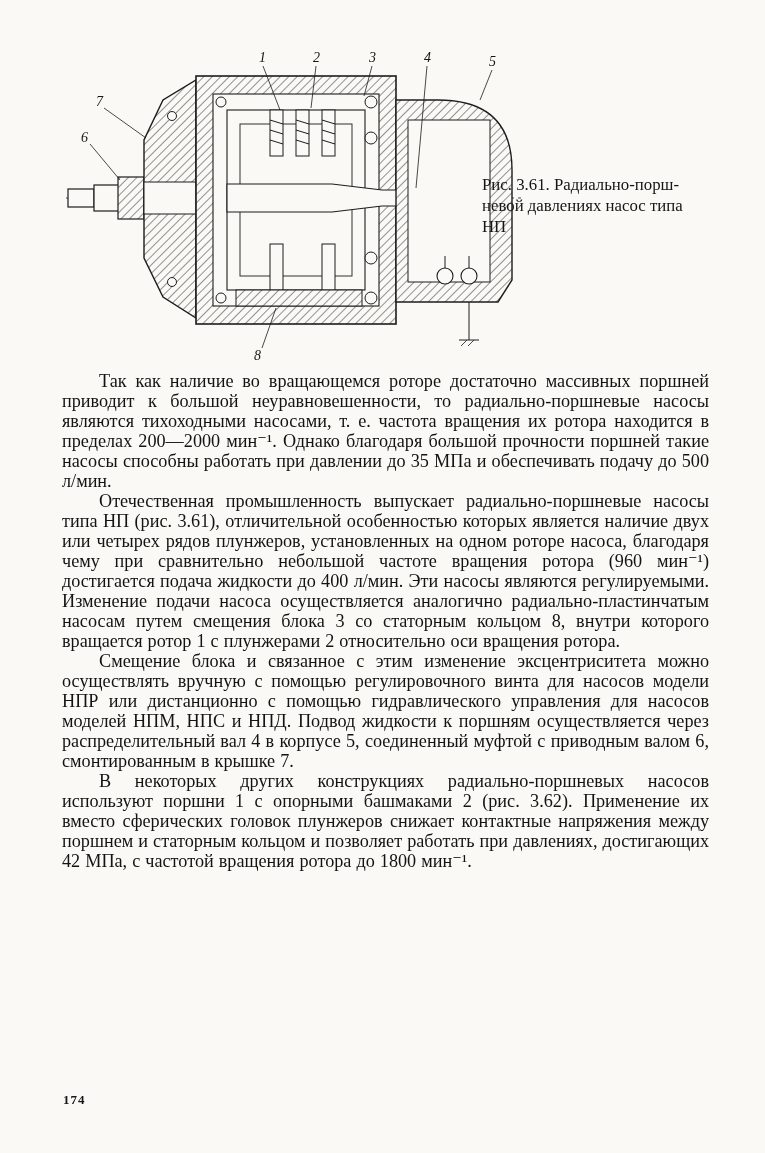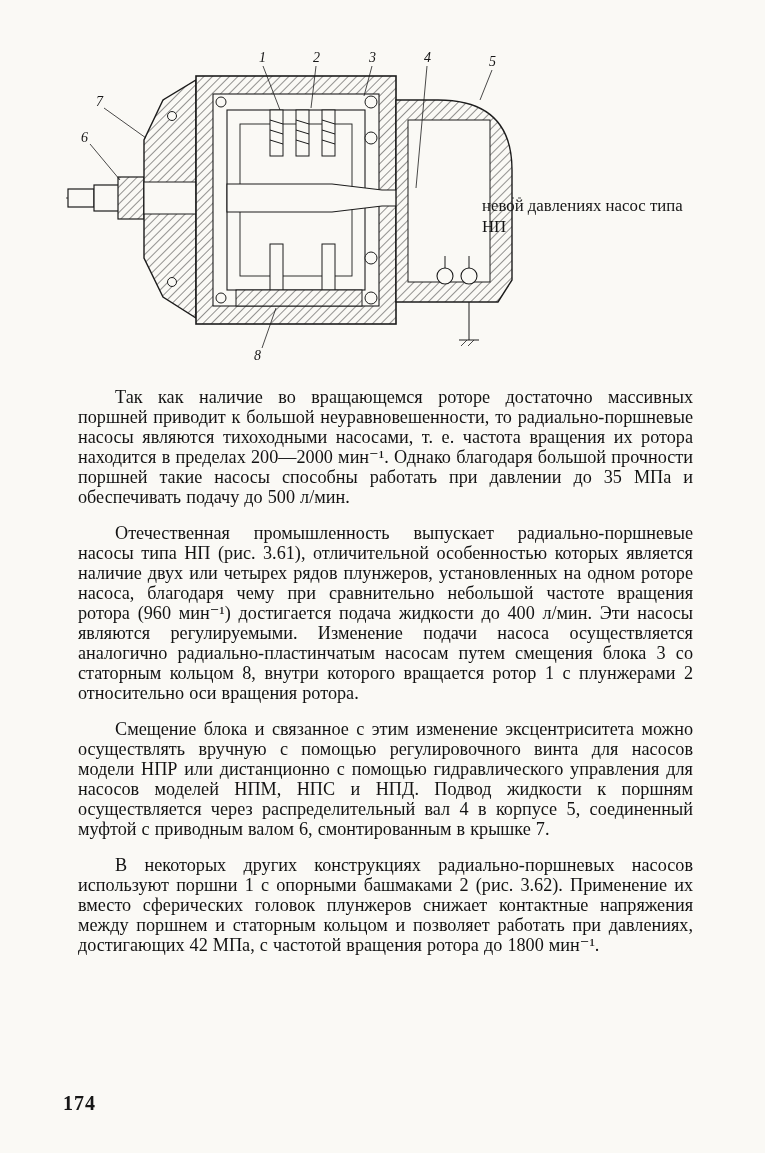--- a/index.html
+++ b/index.html
@@ -24,24 +24,24 @@
   }
   .caption {
     position: absolute; top: 128px; left: 424px; width: 236px;
     font-size: 16.8px; line-height: 21px; color: #151515;
   }
   .text-block {
     position: absolute; top: 371px; left: 62px; width: 647px;
     text-align: justify; font-size: 18.2px; line-height: 20px;
     color: #131313; word-spacing: 0.5px;
   }
-  .text-block p { margin: 16px; text-indent: 37px; hyphens: auto; }
+  .text-block p { margin: 0; text-indent: 37px; hyphens: auto; }
   .page-number {
     position: absolute; top: 1092px; left: 63px;
-    font-weight: bold; font-size: 20px; letter-spacing: 1px;
+    font-weight: bold; font-size: 13px; letter-spacing: 1px;
   }
 </style>
 </head>
 <body>
 
 <div class="page">
 
   <div class="figure">
     <svg class="drawing" width="462" height="322" viewBox="0 0 462 322" xmlns="http://www.w3.org/2000/svg">
       <defs>
@@ -137,21 +137,21 @@
       <text class="callout" x="249" y="16">2</text>
       <text class="callout" x="305" y="16">3</text>
       <text class="callout" x="360" y="16">4</text>
       <text class="callout" x="425" y="20">5</text>
       <text class="callout" x="17" y="96">6</text>
       <text class="callout" x="32" y="60">7</text>
       <text class="callout" x="190" y="314">8</text>
     </svg>
 
     <div class="caption">
-      <br>
+      <span>Рис. 3.61. Радиально-порш-</span><br>
       <span>невой давлениях насос типа</span><br>
       <span>НП</span>
     </div>
   </div>
 
   <div class="text-block">
     <p>Так как наличие во вращающемся роторе достаточно массивных поршней приводит к большой неуравновешенности, то радиально-поршневые насосы являются тихоходными насосами, т. е. частота вращения их ротора находится в пределах 200—2000 мин⁻¹. Однако благодаря большой прочности поршней такие насосы способны работать при давлении до 35 МПа и обеспечивать подачу до 500 л/мин.</p>
     <p>Отечественная промышленность выпускает радиально-поршневые насосы типа НП (рис. 3.61), отличительной особенностью которых является наличие двух или четырех рядов плунжеров, установленных на одном роторе насоса, благодаря чему при сравнительно небольшой частоте вращения ротора (960 мин⁻¹) достигается подача жидкости до 400 л/мин. Эти насосы являются регулируемыми. Изменение подачи насоса осуществляется аналогично радиально-пластинчатым насосам путем смещения блока 3 со статорным кольцом 8, внутри которого вращается ротор 1 с плунжерами 2 относительно оси вращения ротора.</p>
     <p>Смещение блока и связанное с этим изменение эксцентриситета можно осуществлять вручную с помощью регулировочного винта для насосов модели НПР или дистанционно с помощью гидравлического управления для насосов моделей НПМ, НПС и НПД. Подвод жидкости к поршням осуществляется через распределительный вал 4 в корпусе 5, соединенный муфтой с приводным валом 6, смонтированным в крышке 7.</p>
     <p>В некоторых других конструкциях радиально-поршневых насосов используют поршни 1 с опорными башмаками 2 (рис. 3.62). Применение их вместо сферических головок плунжеров снижает контактные напряжения между поршнем и статорным кольцом и позволяет работать при давлениях, достигающих 42 МПа, с частотой вращения ротора до 1800 мин⁻¹.</p>

